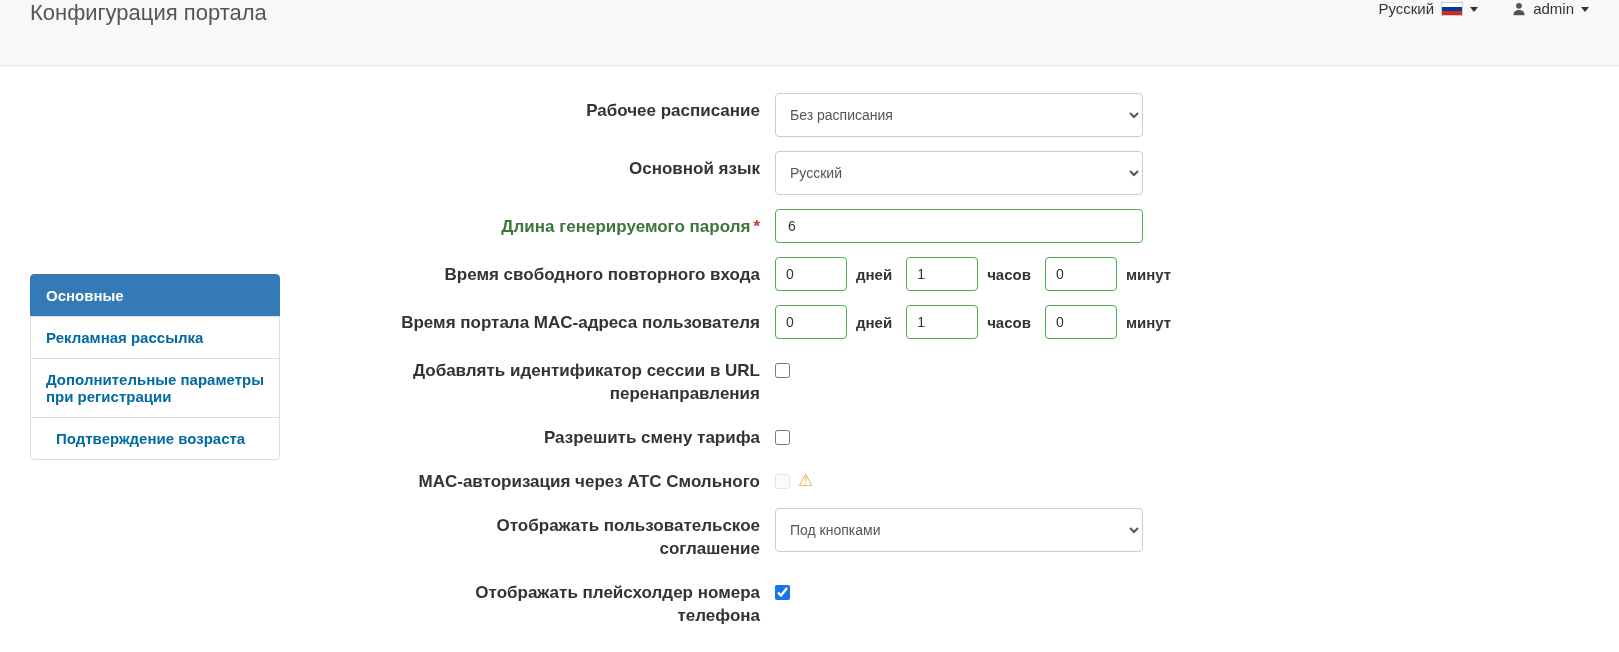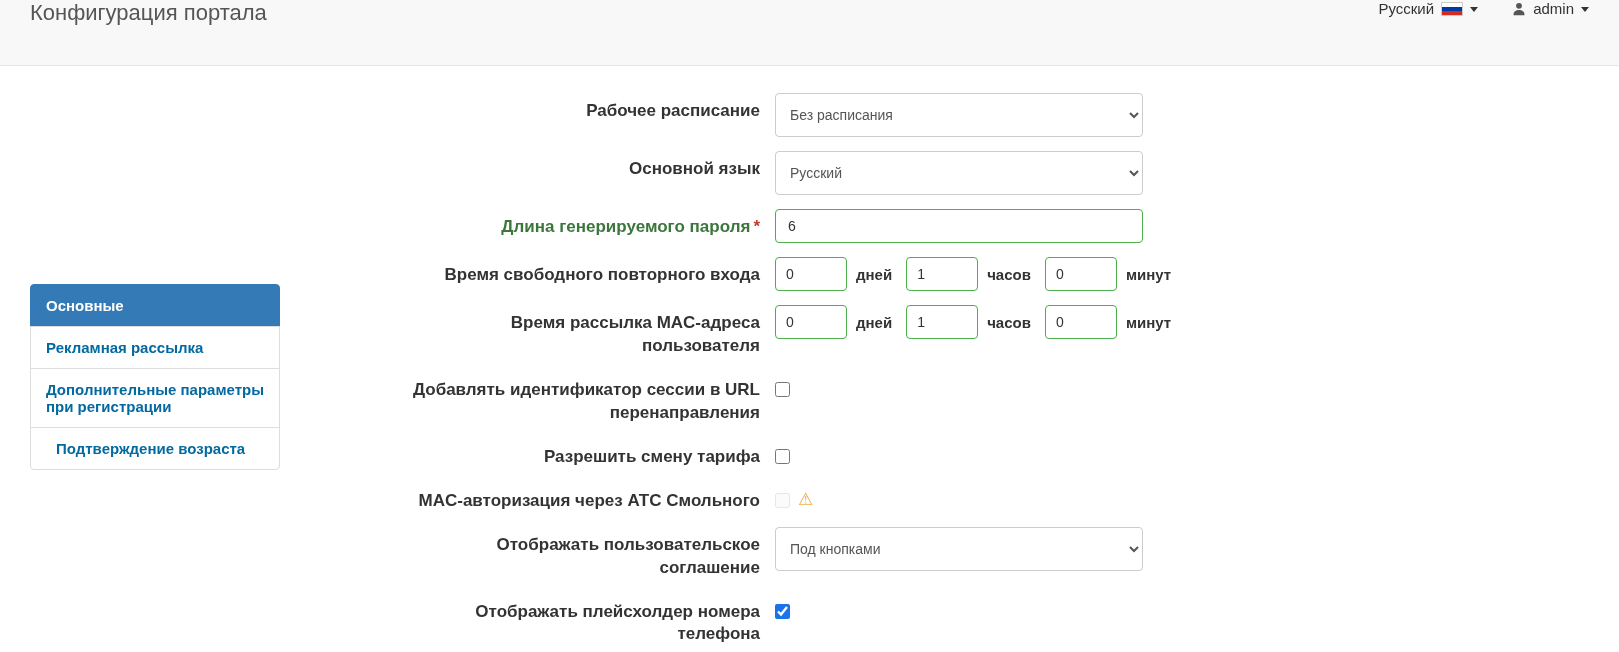--- a/index.html
+++ b/index.html
@@ -125,21 +125,21 @@
           <input type="text" class="tinput" value="0" style="">
           <span class="tunit">дней</span>
           <input type="text" class="tinput" value="1" style="">
           <span class="tunit">часов</span>
           <input type="text" class="tinput" value="0" style="">
           <span class="tunit">минут</span>
         </div>
       </div>
 
       <div class="frow">
-        <label class="flabel">Время рассылка MAC-адреса пользователя</label>
+        <label class="flabel">Время портала MAC-адреса пользователя</label>
         <div class="fctrl">
           <input type="text" class="tinput" value="0" style="">
           <span class="tunit">дней</span>
           <input type="text" class="tinput" value="1" style="">
           <span class="tunit">часов</span>
           <input type="text" class="tinput" value="0" style="">
           <span class="tunit">минут</span>
         </div>
       </div>
 

